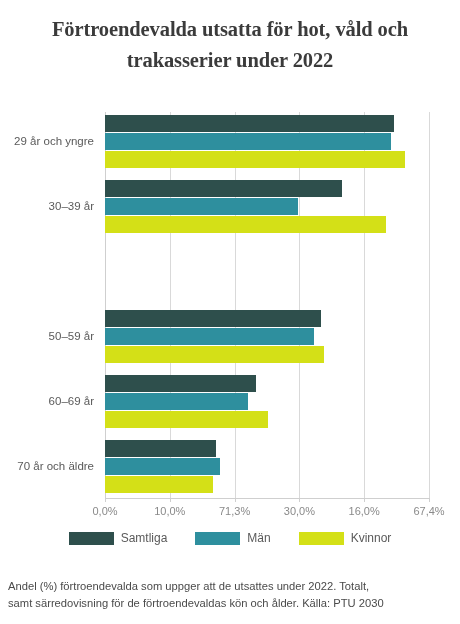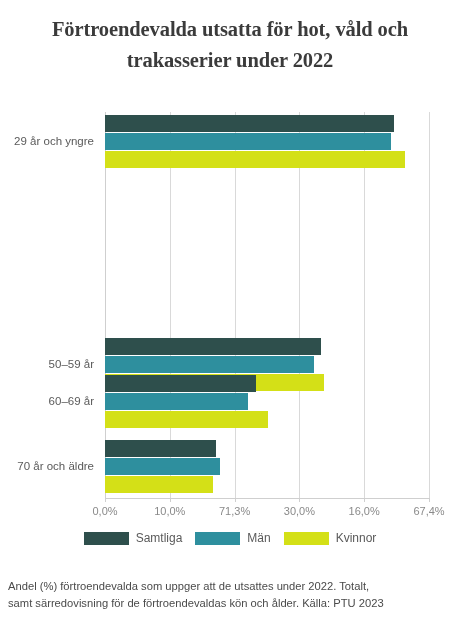--- a/index.html
+++ b/index.html
@@ -121,21 +121,21 @@
 
   
   #legend {
     position: absolute;
     left: 0;
     top: 531px;
     width: 460px;
     display: flex;
     justify-content: center;
     align-items: center;
-    gap: 13px;
+    gap: 28px;
   }
   .legend-item {
     display: flex;
     align-items: center;
     gap: 7px;
   }
   .legend-swatch {
     width: 45px;
     height: 13px;
     display: block;
@@ -181,21 +181,33 @@
         <div class="bar-row" title="Samtliga 29 år och yngre: 44.6%" style="top: 0px; width: 289.008px;">
           <div class="bar" style="background: rgb(46, 79, 76);"></div>
         </div>
         <div class="bar-row" title="Män 29 år och yngre: 44.1%" style="top: 18px; width: 285.768px;">
           <div class="bar" style="background: rgb(46, 143, 158);"></div>
         </div>
         <div class="bar-row" title="Kvinnor 29 år och yngre: 46.3%" style="top: 36px; width: 300.024px;">
           <div class="bar" style="background: rgb(212, 224, 23);"></div>
         </div>
       </div>
-      <div class="bar-group" style="top: 203px; margin-top: 28px;">
+      <div class="bar-group" style="top: 73px;">
+        <div class="cat-label" style="top: 19.5px;">30–39 år</div>
+        <div class="bar-row" title="Samtliga 30–39 år: 36.6%" style="top: 0px; width: 237.168px;">
+          <div class="bar" style="background: rgb(46, 79, 76);"></div>
+        </div>
+        <div class="bar-row" title="Män 30–39 år: 29.8%" style="top: 18px; width: 193.104px;">
+          <div class="bar" style="background: rgb(46, 143, 158);"></div>
+        </div>
+        <div class="bar-row" title="Kvinnor 30–39 år: 43.4%" style="top: 36px; width: 281.232px;">
+          <div class="bar" style="background: rgb(212, 224, 23);"></div>
+        </div>
+      </div>
+      <div class="bar-group" style="top: 203px;">
         <div class="cat-label" style="top: 19.5px;">50–59 år</div>
         <div class="bar-row" title="Samtliga 50–59 år: 33.3%" style="top: 0px; width: 215.784px;">
           <div class="bar" style="background: rgb(46, 79, 76);"></div>
         </div>
         <div class="bar-row" title="Män 50–59 år: 32.3%" style="top: 18px; width: 209.304px;">
           <div class="bar" style="background: rgb(46, 143, 158);"></div>
         </div>
         <div class="bar-row" title="Kvinnor 50–59 år: 33.8%" style="top: 36px; width: 219.024px;">
           <div class="bar" style="background: rgb(212, 224, 23);"></div>
         </div>
@@ -253,14 +265,14 @@
       <span class="legend-label">Män</span>
     </div>
     <div class="legend-item">
       <span class="legend-swatch" style="background: rgb(212, 224, 23);"></span>
       <span class="legend-label">Kvinnor</span>
     </div>
   </div>
 
 <div id="footnote">
   <span class="foot-line">Andel (%) förtroendevalda som uppger att de utsattes under 2022. Totalt,</span>
-  <span class="foot-line">samt särredovisning för de förtroendevaldas kön och ålder. Källa: PTU 2023</span>
+  <span class="foot-line">samt särredovisning för de förtroendevaldas kön och ålder. Källa: PTU 2030</span>
 </div>
 
 </body></html>

